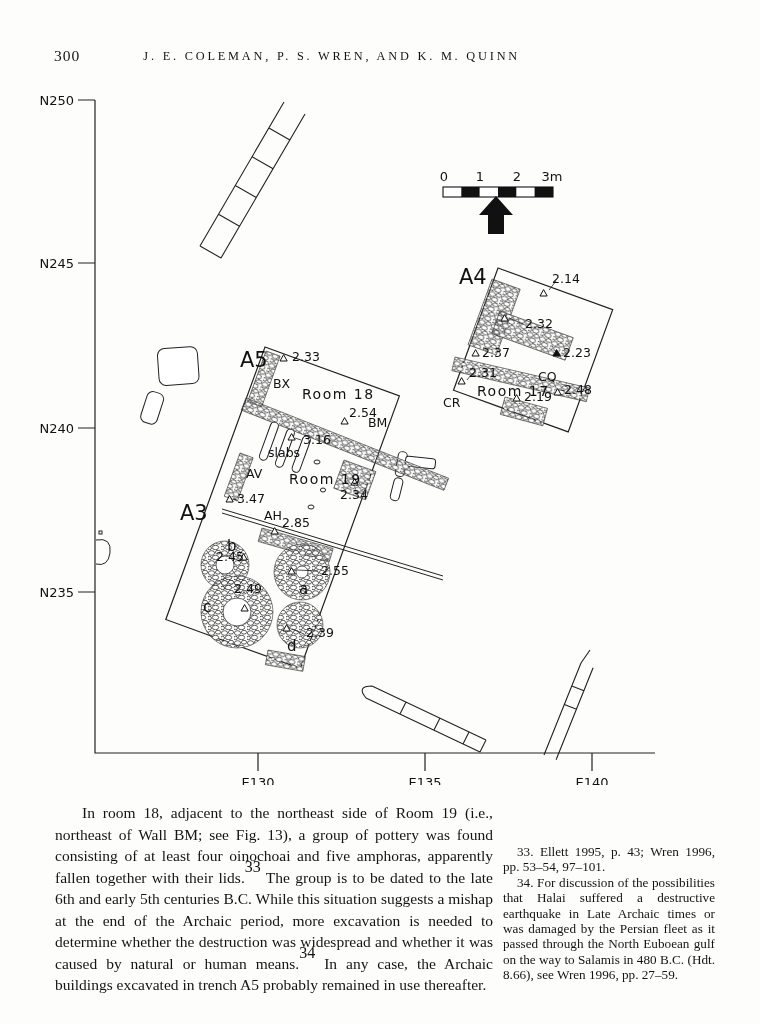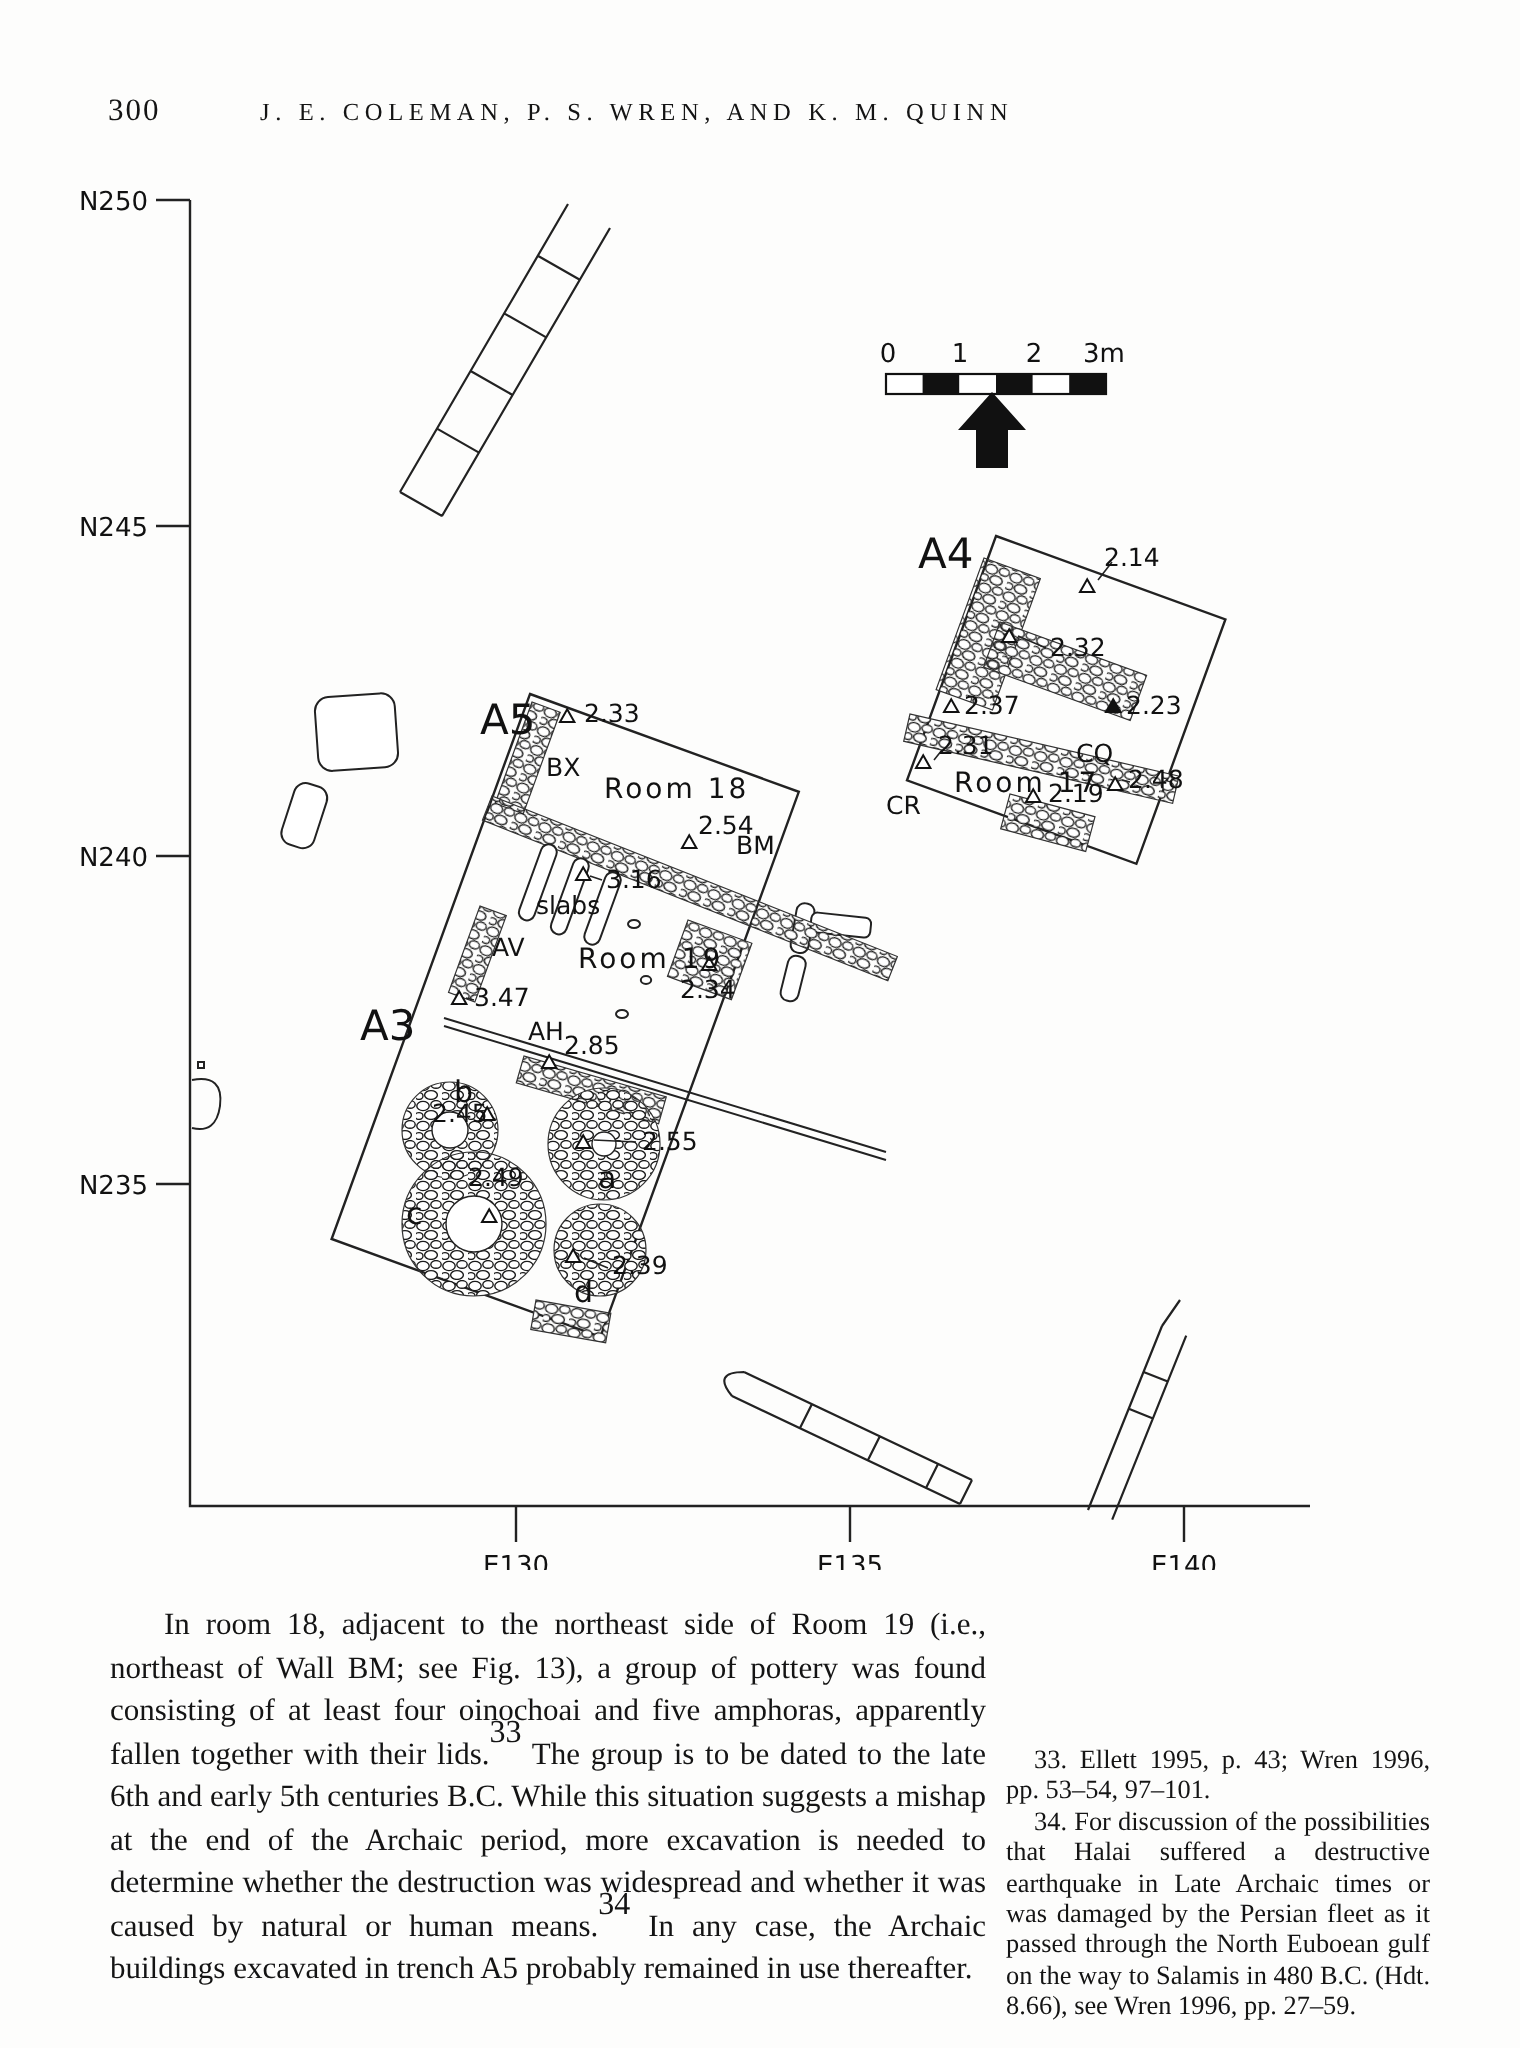--- a/index.html
+++ b/index.html
@@ -1,27 +1,27 @@
 <!DOCTYPE html>
 <html><head>
 <meta charset="utf-8">
 <style>
   html,body{margin:0;padding:0;}
   body{width:760px;height:1024px;background:#fdfdfc;position:relative;overflow:hidden;
        font-family:"Liberation Serif",serif;color:#141414;}
   .abs{position:absolute;}
   #page-number{left:54px;top:47px;font-size:15.5px;letter-spacing:1px;}
-  #running-head{left:130px;top:49px;width:390px;text-align:left;font-size:12.3px;
+  #running-head{left:130px;top:49px;width:390px;text-align:right;font-size:12.3px;
        letter-spacing:2.8px;white-space:nowrap;}
   #figure-caption{left:503px;top:788px;font-size:13px;white-space:nowrap;}
   #body-text{left:55px;top:802px;width:438px;font-size:15.5px;line-height:21.5px;
        text-align:justify;}
   #body-text p{margin:0;text-indent:27px;}
   sup{font-size:16px;line-height:0;position:relative;top:-4px;}
-  #footnotes{left:503px;top:872px;width:212px;font-size:13.2px;line-height:15.4px;
+  #footnotes{left:503px;top:844px;width:212px;font-size:13.2px;line-height:15.4px;
        text-align:justify;}
   #footnotes p{margin:0;text-indent:14px;}
   
   .pl{font-family:"DejaVu Sans",sans-serif;fill:#111;}
   .s21{font-size:21px;}
   .s14{font-size:14px;letter-spacing:1.5px;}
   .s13{font-size:12.5px;}
   .s15{font-size:15px;}
   .tk{font-family:"DejaVu Sans",sans-serif;font-size:13px;fill:#111;}
   .wall{fill:url(#st);stroke:#333;stroke-width:0.6;}

